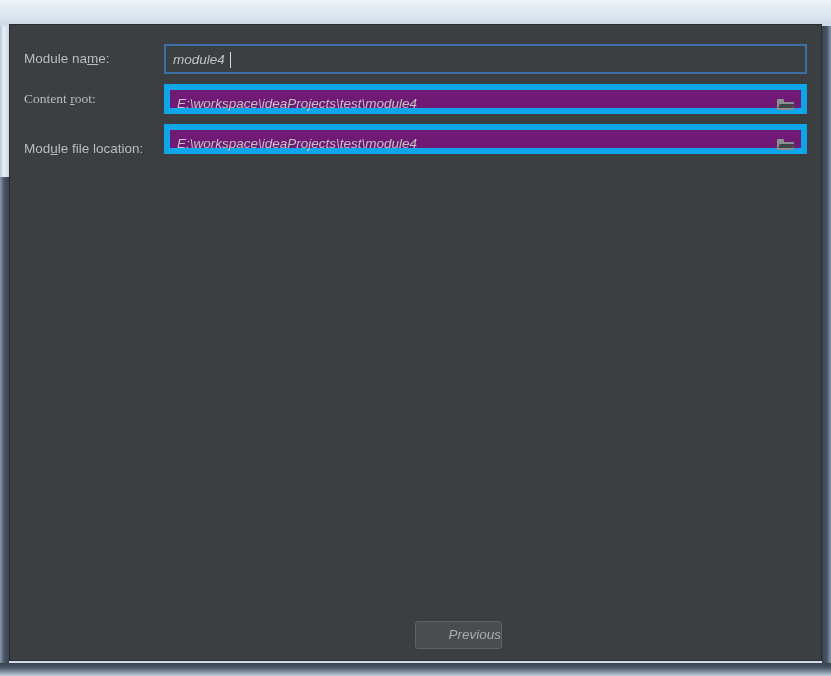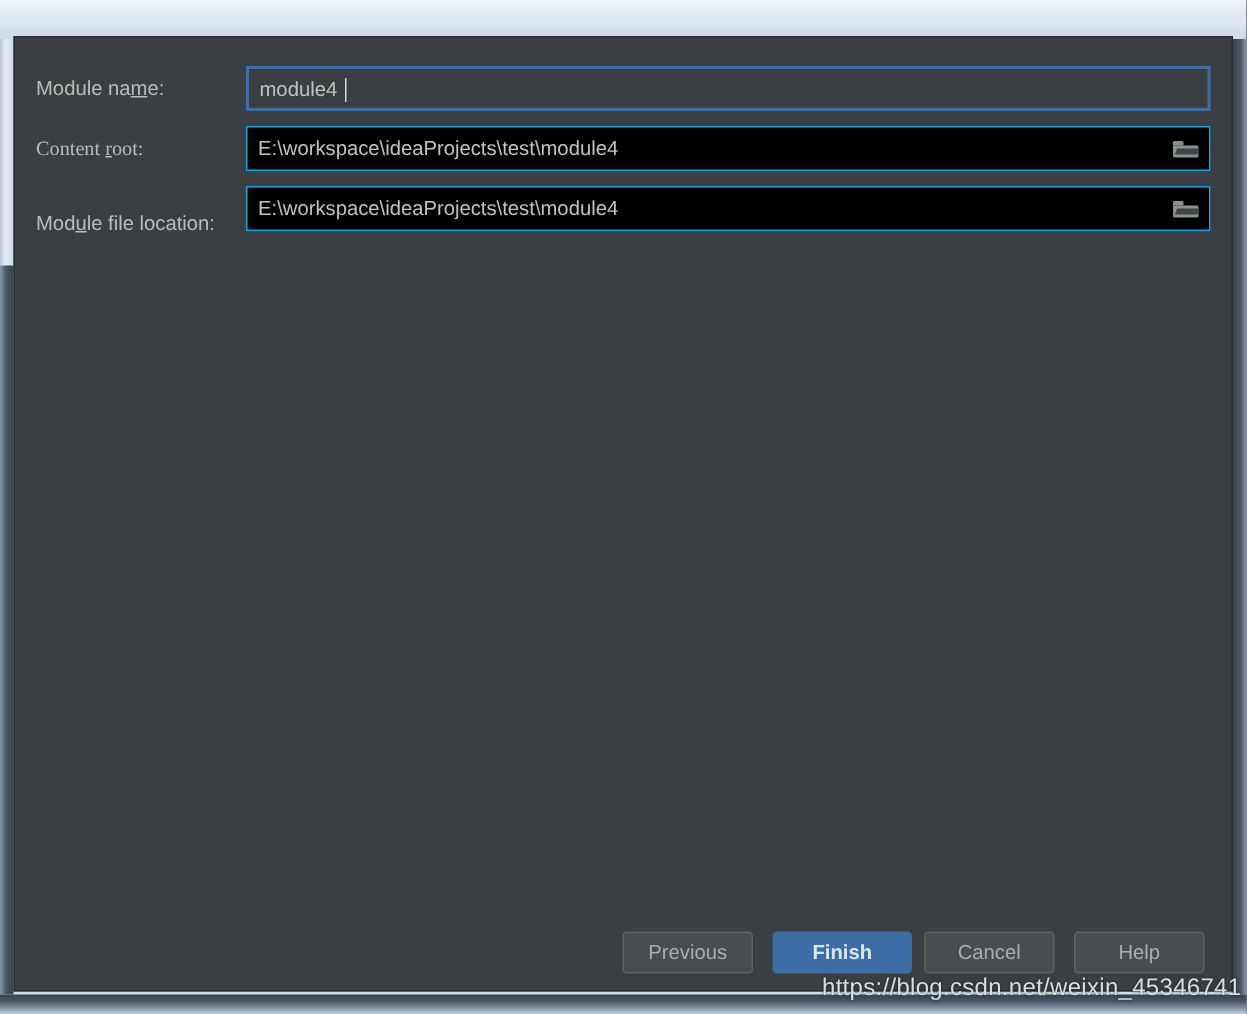--- a/index.html
+++ b/index.html
@@ -189,28 +189,29 @@
   }
   .row-label u {
     text-decoration: underline;
   }
 
   .field {
     position: absolute;
     box-sizing: border-box;
     background: #45494a;
     height: 30px;
+    font-style: italic;
   }
   .field.focused {
     border: 2px solid #3d6fa5;
     background: #3c3f41;
   }
   .field.plain {
-    border: 1px solid #0ea5e9;
-    background: #000000;
+    border: 6px solid #0ea5e9;
+    background: #701a75;
   }
   .field-text {
     position: absolute;
     left: 7px;
     top: 0;
     line-height: 28px;
     font-size: 13.5px;
     color: #c2c2c2;
     white-space: nowrap;
   }
@@ -270,23 +271,24 @@
     position: absolute;
     top: 0;
     height: 28px;
     box-sizing: border-box;
     border: 1px solid #5e6265;
     border-radius: 3px;
     background: #4a4d4f;
     color: #a8adb0;
     font-size: 13.5px;
     line-height: 26px;
-    text-align: center;
+    text-align: right;
     cursor: pointer;
     white-space: nowrap;
+    font-style: italic;
   }
   .btn.primary {
     background: #3d6da5;
     border-color: #3d6da5;
     color: #dbe7f3;
     font-weight: bold;
   }
 
   
   .watermark {
@@ -354,24 +356,20 @@
                 <div class="cut"></div>
             </div>
           </div>
         </div>
       </div>
 
     </div>
 
     <div class="buttons">
       <div class="btn" style="left:405px; width:87px;">Previous</div>
-      <div class="btn primary" style="left:505px; width:93px;">Finish</div>
-      <div class="btn" style="left:606px; width:87px;">Cancel</div>
-      <div class="btn" style="left:706px; width:87px;">Help</div>
     </div>
 
   </div>
 
   <div class="frame-bottom"></div>
 
-  <div class="watermark">https://blog.csdn.net/weixin_45346741</div>
 
 </div>
 
 </body></html>

